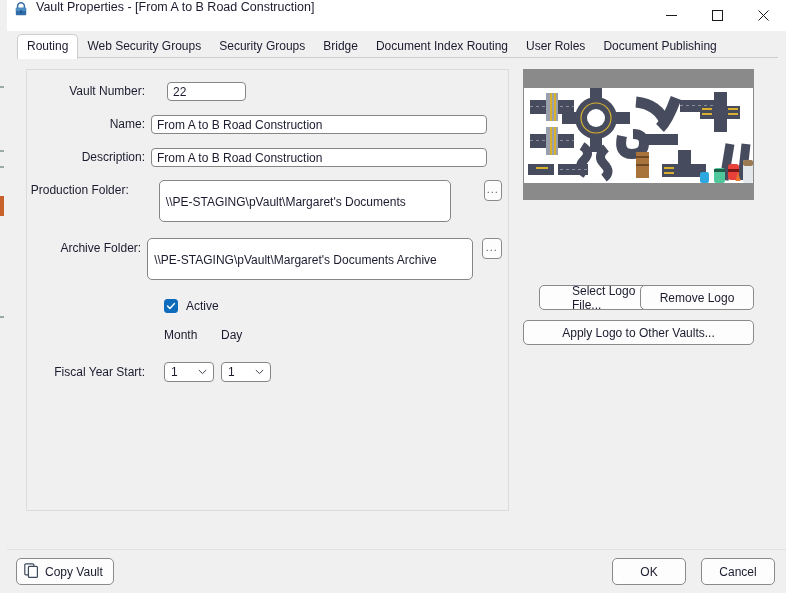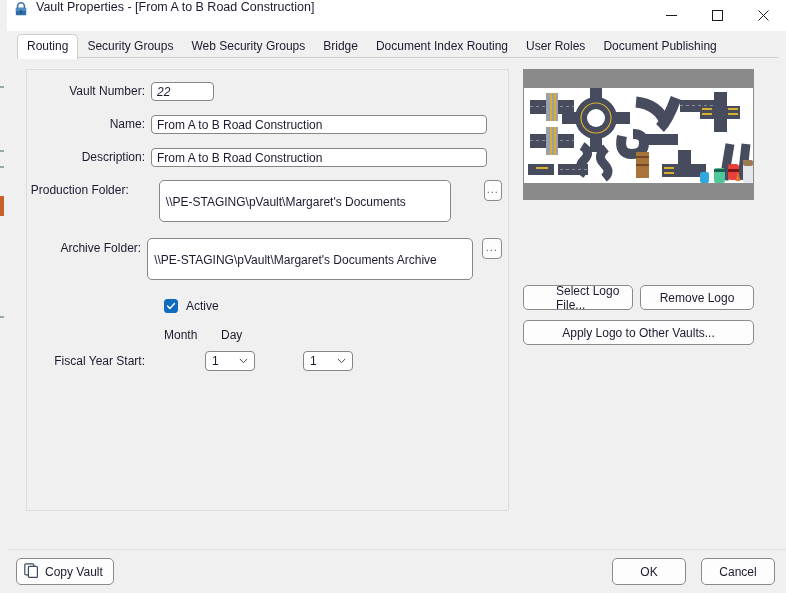--- a/index.html
+++ b/index.html
@@ -243,35 +243,35 @@
       <div class="wc close">
         <svg width="11" height="11" viewBox="0 0 11 11">
             <path d="M0.5 0.5 L10.5 10.5 M10.5 0.5 L0.5 10.5" stroke="#1b1b1b" stroke-width="1"></path>
           </svg>
       </div>
     </div>
   </div>
 
   <div id="tabstrip">
     <div class="tab active">Routing</div>
+    <div class="tab">Web Security Groups</div>
     <div class="tab">Security Groups</div>
-    <div class="tab">Web Security Groups</div>
     <div class="tab">Bridge</div>
     <div class="tab">Document Index Routing</div>
     <div class="tab">User Roles</div>
     <div class="tab">Document Publishing</div>
   </div>
 
   <div id="content">
 
     <div id="form-panel">
 
       <div class="row" style="left:0; top:12px; width:460px;">
         <div class="lbl" style="width:118px;">Vault Number:</div>
-        <input class="tb" style="width: 63px; margin-left: 6px; font-style: italic;" value="22">
+        <input class="tb" style="width: 79px; margin-left: 22px;" value="22">
       </div>
 
       <div class="row" style="left:0; top:45px; width:460px;">
         <div class="lbl" style="width:118px;">Name:</div>
         <input class="tb" style="width: 336px; margin-left: 6px;" value="From A to B Road Construction">
       </div>
 
       <div class="row" style="left:0; top:78px; width:460px;">
         <div class="lbl" style="width:118px;">Description:</div>
         <input class="tb" style="width: 336px; margin-left: 6px;" value="From A to B Road Construction">
@@ -296,21 +296,21 @@
           </svg>
         </span>
         <span id="active-label">Active</span>
       </div>
 
       <div class="row" style="left:137px; top:258px;">
         <div class="minihead" style="width:57px;">Month</div>
         <div class="minihead" style="width:57px;">Day</div>
       </div>
 
-      <div class="row" style="left:0; top:281px; align-items:flex-start;gap:41px;">
+      <div class="row" style="left:0; top:292px; align-items:flex-start;">
         <div class="lbl" style="width:118px; line-height:20px;">Fiscal Year Start:</div>
         <div class="combo" style="width:50px; margin-left:19px;">
           <span class="val">1</span>
           <span class="chev">
             <svg width="9" height="6" viewBox="0 0 9 6">
                 <path d="M0.8 1 L4.5 4.6 L8.2 1" fill="none" stroke="#41414f" stroke-width="1"></path>
               </svg>
           </span>
         </div>
         <div class="combo" style="width:50px; margin-left:7px;">
@@ -406,21 +406,21 @@
           <rect x="190" y="81" width="11" height="3" fill="#1f5f4a"></rect>
           <rect x="204" y="76" width="11" height="16" rx="3" fill="#e8413c"></rect>
           <rect x="204" y="81" width="11" height="3" fill="#7a1815"></rect>
           <rect x="219" y="72" width="10" height="23" rx="2" fill="#e4e7ea"></rect>
           <rect x="219" y="72" width="10" height="6" rx="2" fill="#9c7a52"></rect>
           <path d="M214 84 l2.5 9 h-5 z" fill="#e8762c"></path>
         </svg>
       </div>
     </div>
 
-    <div class="lbtn" style="left:516px; top:227px; width:110px; height:25px;padding-left:32px;">Select Logo File...</div>
+    <div class="lbtn" style="left:532px; top:227px; width:110px; height:25px;padding-left:32px;">Select Logo File...</div>
     <div class="lbtn" style="left:633px; top:227px; width:114px; height:25px;">Remove Logo</div>
     <div class="lbtn" style="left:516px; top:262px; width:231px; height:25px;">Apply Logo to Other Vaults...</div>
 
   </div>
 
   <div id="footer">
     <div id="copy-vault">
       <span>
         <svg width="15" height="15" viewBox="0 0 15 15">
           <rect x="0.8" y="0.8" width="9" height="11" rx="1" fill="#ffffff" stroke="#3d4a5c" stroke-width="1.2"></rect>

